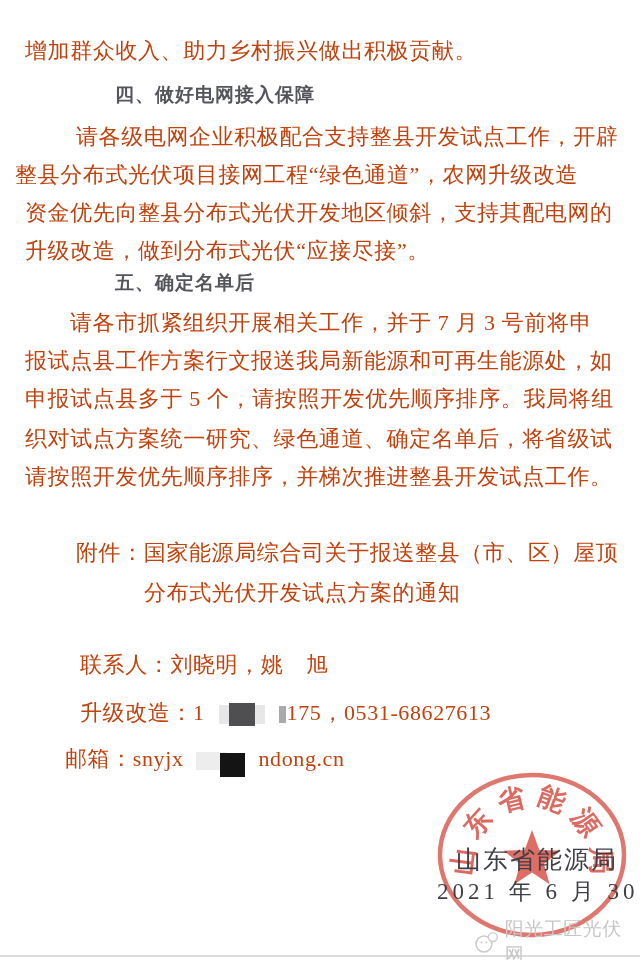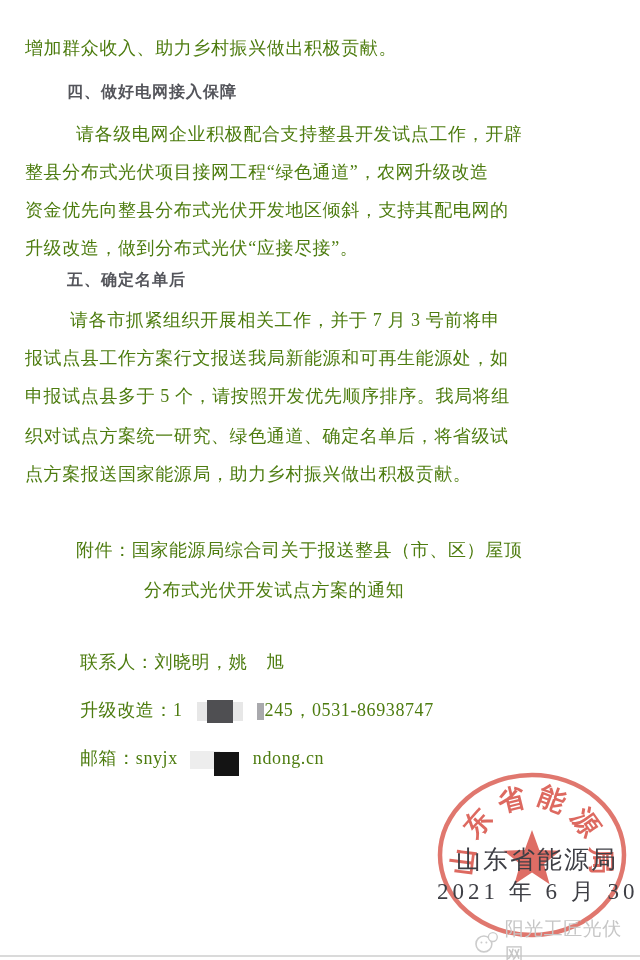--- a/index.html
+++ b/index.html
@@ -7,30 +7,31 @@
   body {
     position: relative;
     width: 640px; height: 960px;
     background: #ffffff;
     overflow: hidden;
     font-family: "Liberation Serif", serif;
   }
   .line {
     position: absolute;
     white-space: nowrap;
-    font-size: 18px;
+    font-size: 22px;
     letter-spacing: 0.6px;
-    color: #4d7c0f;
+    color: #c2410c;
   }
   .heading {
     font-family: Liberation Sans, sans-serif;
     font-weight: bold;
-    font-size: 16px;
+    font-size: 19px;
     letter-spacing: 1px;
     color: #54555b;
+    margin-left: 48px;
   }
   .redact { display: inline-block; vertical-align: middle; }
   .ph-a { width: 46px; height: 19px; background: #e7e7e7; margin-left: 14px; }
   .ph-b { width: 26px; height: 23px; background: #4f4f52; margin-left: -36px; }
   .ph-c { width: 7px; height: 17px; background: #a9a9ad; margin-left: 24px; margin-right: 1px; }
   .em-a { width: 30px; height: 18px; background: #ededed; margin-left: 12px; }
   .em-b { width: 25px; height: 24px; background: #141414; margin-left: -6px; margin-top: 8px; }
   .em-gap { display: inline-block; width: 14px; }
   .seal-wrap { position: absolute; left: 437px; top: 772px; width: 190px; height: 166px; }
   .sig { position: absolute; white-space: nowrap; color: #3e3f45; z-index: 5; }
@@ -48,46 +49,46 @@
   }
 </style>
 </head>
 <body>
 
 <div class="line" style="left:25px; top:36px">增加群众收入、助力乡村振兴做出积极贡献。</div>
 
 <div class="line heading" style="left:67px; top:82px">四、做好电网接入保障</div>
 
 <div class="line" style="left:76px; top:122px">请各级电网企业积极配合支持整县开发试点工作，开辟</div>
-<div class="line" style="left:25px; top:160px">整县分布式光伏项目接网工程“绿色通道”，农网升级改造</div>
+<div class="line" style="left:15px; top:160px">整县分布式光伏项目接网工程“绿色通道”，农网升级改造</div>
 <div class="line" style="left:25px; top:198px">资金优先向整县分布式光伏开发地区倾斜，支持其配电网的</div>
 <div class="line" style="left:25px; top:236px">升级改造，做到分布式光伏“应接尽接”。</div>
 
 <div class="line heading" style="left:67px; top:270px">五、确定名单后</div>
 
 <div class="line" style="left:70px; top:308px">请各市抓紧组织开展相关工作，并于 7 月 3 号前将申</div>
 <div class="line" style="left:25px; top:346px">报试点县工作方案行文报送我局新能源和可再生能源处，如</div>
 <div class="line" style="left:25px; top:384px">申报试点县多于 5 个，请按照开发优先顺序排序。我局将组</div>
 <div class="line" style="left:25px; top:424px">织对试点方案统一研究、绿色通道、确定名单后，将省级试</div>
-<div class="line" style="left:25px; top:462px">点方案报送国家能源局，助力乡村振兴做出积极贡献。</div>
+<div class="line" style="left:25px; top:462px">请按照开发优先顺序排序，并梯次推进整县开发试点工作。</div>
 
 <div class="line" style="left:76px; top:538px">
   <span>附件：</span><span>国家能源局综合司关于报送整县（市、区）屋顶</span>
 </div>
 <div class="line" style="left:144px; top:578px">分布式光伏开发试点方案的通知</div>
 
 <div class="line" style="left:80px; top:650px">
   <span>联系人：</span><span>刘晓明，姚　旭</span>
 </div>
 
 <div class="line" style="left:80px; top:698px">
-  <span>升级改造：</span><span>1</span><span class="redact ph-a"></span><span class="redact ph-b"></span><span class="redact ph-c"></span><span>245，0531-86938747</span>
+  <span>升级改造：</span><span>1</span><span class="redact ph-a"></span><span class="redact ph-b"></span><span class="redact ph-c"></span><span>175，0531-68627613</span>
 </div>
 
-<div class="line" style="left:80px; top:744px">
+<div class="line" style="left:65px; top:744px">
   <span>邮箱：</span><span>snyjx</span><span class="redact em-a"></span><span class="redact em-b"></span><span class="em-gap"></span><span>ndong.cn</span>
 </div>
 
 <div class="seal-wrap">
   <svg width="190" height="166" viewBox="0 0 190 166">
     <defs>
       <path id="sealArc" d="M 37,109 A 60,60 0 1 1 153,109" fill="none"></path>
     </defs>
     <ellipse cx="95" cy="83" rx="92" ry="80" fill="none" stroke="#d6493e" stroke-width="4.5" opacity="0.75"></ellipse>
     <polygon points="95,58 102.3,77.9 123.5,78.7 106.9,91.9 112.6,112.3 95,100.5 77.4,112.3 83.1,91.9 66.5,78.7 87.7,77.9" fill="#d6493e" opacity="0.8"></polygon>

